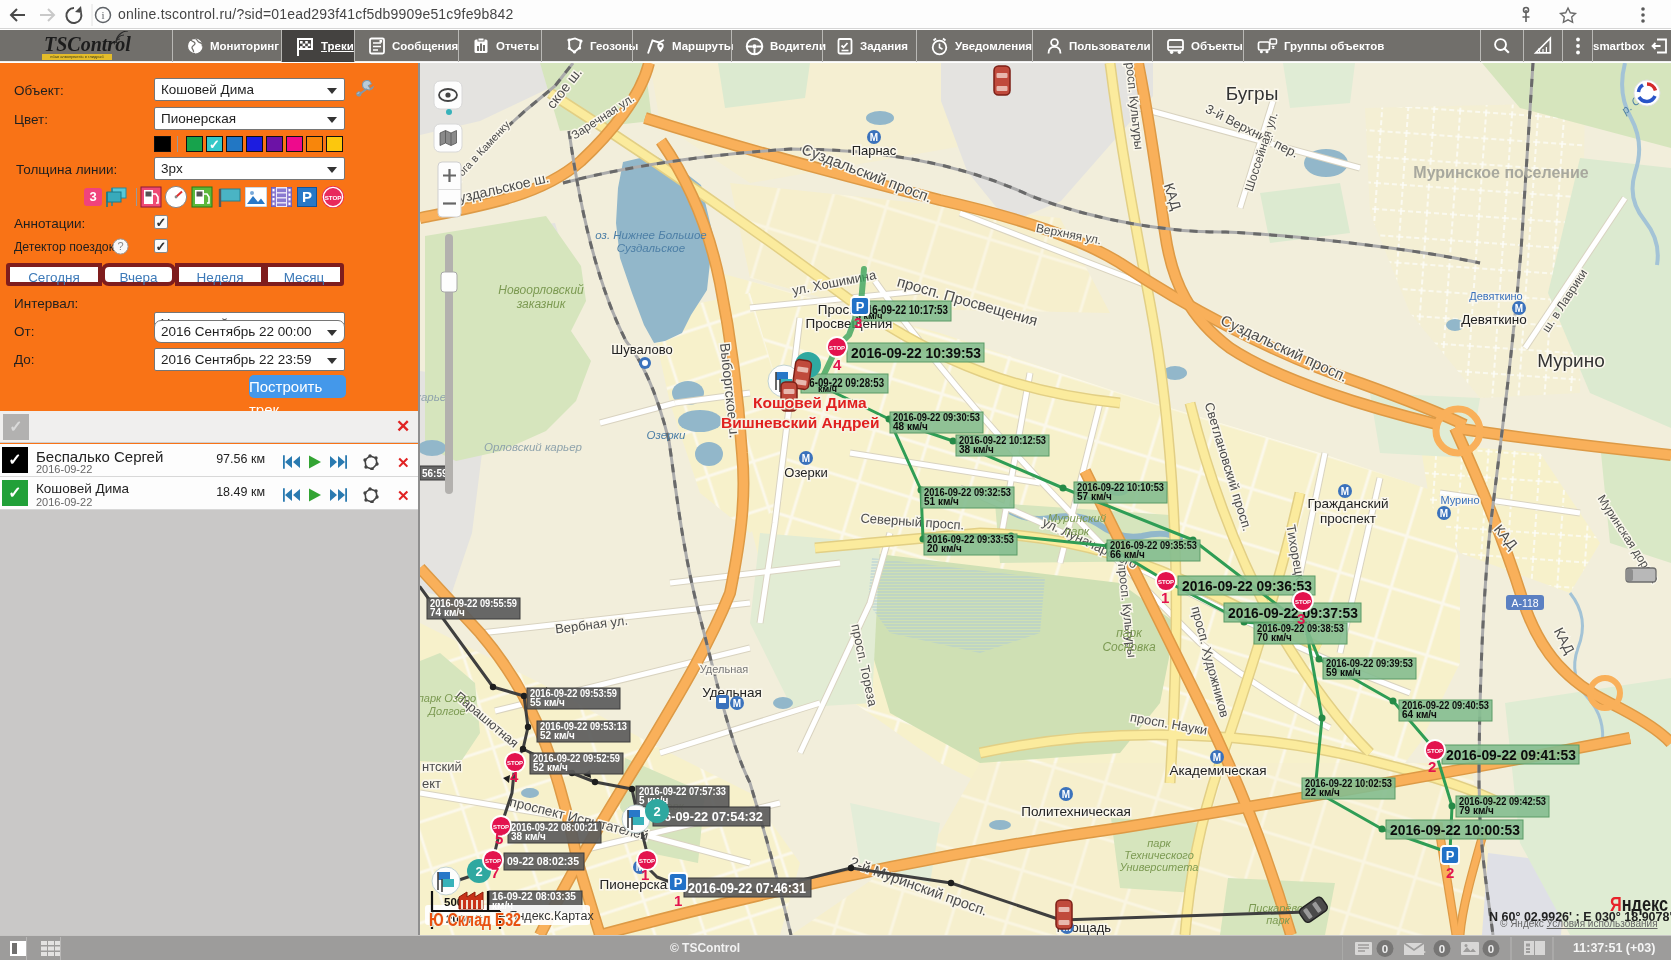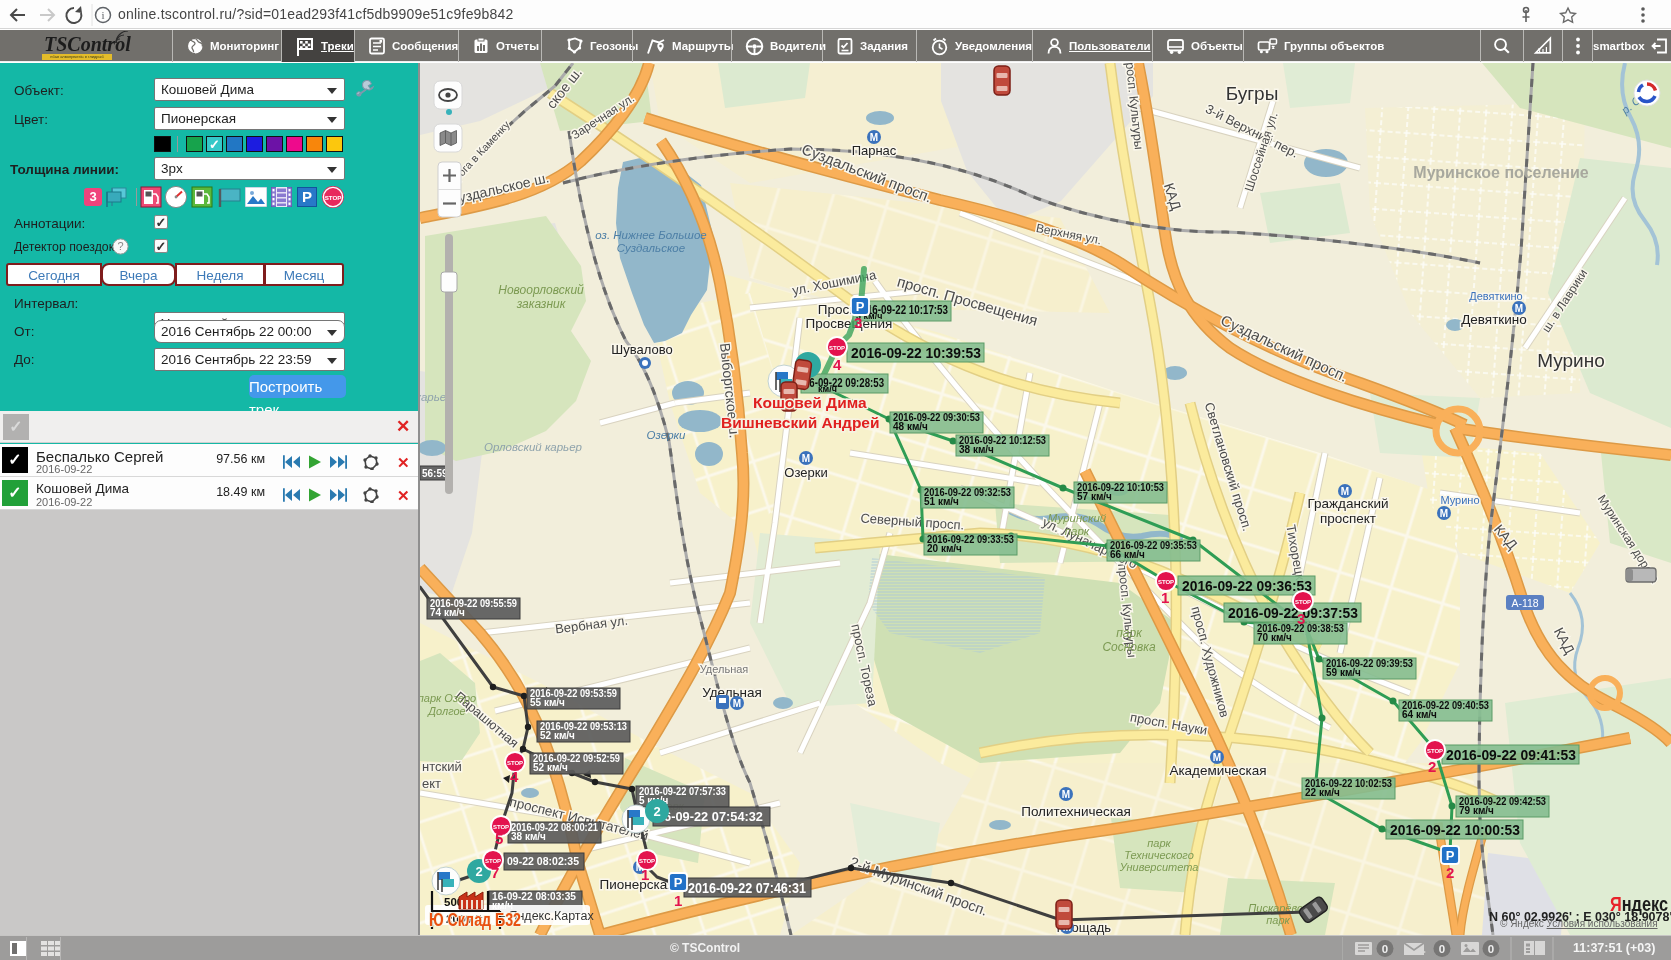--- a/index.html
+++ b/index.html
@@ -8,27 +8,27 @@
 
 #chrome{position:absolute;left:0;top:0;width:1671px;height:29px;background:#fdfdfd;border-bottom:1px solid #d6d6d6;}
 #chrome svg{position:absolute;top:4px;}
 #url{position:absolute;left:118px;top:6px;font-size:14px;color:#454545;letter-spacing:0.2px;}
 
 #nav{position:absolute;left:0;top:30px;width:1671px;height:32px;background:#716f6b;border-bottom:1px solid #efefef;}
 .navitem{position:absolute;top:0;height:32px;color:#fff;font-size:11.5px;font-weight:bold;border-left:1px solid #b9b8b5;display:flex;align-items:center;}
 .navitem .ic{margin-left:13px;margin-right:6px;display:flex;}
 .navactive{background:#444240;text-decoration:underline;}
 
-#side{position:absolute;left:0;top:63px;width:488px;height:872px;background:#14b8a6;}
+#side{position:absolute;left:0;top:63px;width:488px;height:872px;background:#f97316;}
 #sidediv{position:absolute;left:418px;top:63px;width:2px;height:872px;background:#8f8f8f;}
 .lbl{position:absolute;font-size:13.5px;color:#1f1f1f;}
 .sel{position:absolute;left:154px;width:191px;height:23px;background:#fff;border:1px solid #767676;border-radius:2px;font-size:13.5px;color:#1f1f1f;line-height:21px;padding-left:6px;}
 .sel:after{content:"";position:absolute;right:7px;top:9px;border-left:5px solid transparent;border-right:5px solid transparent;border-top:6px solid #333;}
 .sw{position:absolute;top:73px;width:17px;height:16px;border:1px solid #111;}
-.tab{position:absolute;top:200px;height:23px;background:#fff;border:2px solid #7f1d1d;color:#3d7ab8;font-size:13.5px;text-align:center;line-height:21px;}
+.tab{position:absolute;top:200px;height:23px;background:#fff;border:4px solid #7f1d1d;color:#3d7ab8;font-size:13.5px;text-align:center;line-height:21px;}
 .cb{position:absolute;width:14px;height:14px;background:#fbfbfb;border:1px solid #888;border-radius:2px;color:#333;font-size:13px;line-height:13px;text-align:center;font-weight:bold;}
 #btn{position:absolute;left:249px;top:312px;width:97px;height:23px;background:#4498ea;border-radius:5px;color:#fff;font-size:15px;line-height:23px;}
 
 #lhead{position:absolute;left:0;top:348px;width:418px;height:32px;background:#f0efee;border-bottom:1px solid #cfcfcf;}
 .lrow{position:absolute;left:0;width:418px;height:33px;background:#fdfdfd;border-bottom:1px solid #d8d8d8;}
 #lgray{position:absolute;left:0;top:447px;width:418px;height:425px;background:#c9c8c7;}
 
 #bbar{position:absolute;left:0;top:935px;width:1671px;height:25px;background:#9d9c9b;border-top:1px solid #c6c5c4;}
 #bbar .sep{position:absolute;top:1px;width:1px;height:24px;background:#b8b7b6;}
 #map{position:absolute;left:420px;top:63px;}
@@ -143,21 +143,21 @@
             <path d="M5.5 13.5 h7" stroke="#fff" stroke-width="1.6"></path>
           </svg>
         </span>Задания</div>
  <div class="navitem" style="left:916px;width:116px;"><span class="ic">
           <svg width="19" height="19" viewBox="0 0 19 19">
             <circle cx="9.5" cy="10.5" r="6.8" fill="none" stroke="#fff" stroke-width="1.8"></circle>
             <path d="M9.5 6.5 v4 l3 1.8" fill="none" stroke="#fff" stroke-width="1.6"></path>
             <path d="M3.5 3.5 L6 1.5 M15.5 3.5 L13 1.5" stroke="#fff" stroke-width="1.8"></path>
           </svg>
         </span>Уведомления</div>
- <div class="navitem" style="left:1032px;width:120px;text-decoration:underline;"><span class="ic">
+ <div class="navitem" style="left:1032px;width:120px;"><span class="ic">
           <svg width="17" height="18" viewBox="0 0 17 18">
             <circle cx="8.5" cy="5.5" r="3.4" fill="none" stroke="#fff" stroke-width="1.8"></circle>
             <path d="M2.5 16.5 c0 -4.4 2.6 -6.6 6 -6.6 s6 2.2 6 6.6" fill="none" stroke="#fff" stroke-width="1.8"></path>
           </svg>
         </span>Пользователи</div>
  <div class="navitem" style="left:1152px;width:91px;"><span class="ic">
           <svg width="19" height="17" viewBox="0 0 19 17">
             <rect x="2" y="2" width="15" height="10.5" rx="2" fill="none" stroke="#fff" stroke-width="1.8"></rect>
             <path d="M2 9 h15" stroke="#fff" stroke-width="1.6"></path>
             <circle cx="5.6" cy="14.2" r="1.7" fill="#fff"></circle>
@@ -212,21 +212,21 @@
  <div class="sw" style="left:154px;background:#000;"></div>
  <div class="abs" style="left:177px;top:73px;width:1px;height:16px;background:#9a9a9a;"></div>
  <div class="sw" style="left:186px;background:#17a34c;"></div>
  <div class="sw" style="left:206px;background:#35c8c8;color:#fff;font-size:13px;font-weight:bold;text-align:center;line-height:15px;">✓</div>
  <div class="sw" style="left:226px;background:#2277c4;"></div>
  <div class="sw" style="left:246px;background:#1c1ce0;"></div>
  <div class="sw" style="left:266px;background:#6c12a6;"></div>
  <div class="sw" style="left:286px;background:#ee0a8c;"></div>
  <div class="sw" style="left:306px;background:#f8860b;"></div>
  <div class="sw" style="left:326px;background:#fcc70d;"></div>
- <div class="lbl" style="left:10px;top:99px;font-weight:bold;">Толщина линии:</div>
+ <div class="lbl" style="left:16px;top:99px;">Толщина линии:</div>
  <div class="sel" style="top:94px;">3px</div>
 
  <div class="abs" style="left:84px;top:125px;width:18px;height:18px;background:#f0437c;border-radius:3px;color:#fff;font-weight:bold;font-size:13px;text-align:center;line-height:18px;">3</div>
  <svg class="abs" style="left:106px;top:124px;" width="26" height="20">
         <g>
           <rect x="6" y="1" width="14" height="10" fill="#57c8d8" stroke="#2a8a9a"></rect>
           <path d="M6 1 v18" stroke="#2a8a9a" stroke-width="1.6"></path>
           <rect x="1" y="5" width="14" height="10" fill="#38aabb" stroke="#1a7a8a"></rect>
           <path d="M1 5 v15" stroke="#1a7a8a" stroke-width="1.6"></path>
         </g>

